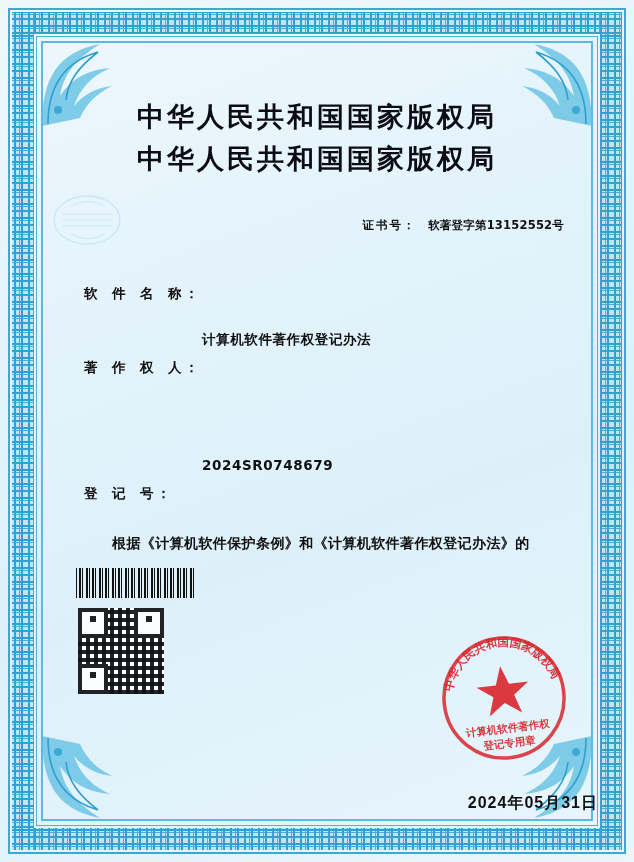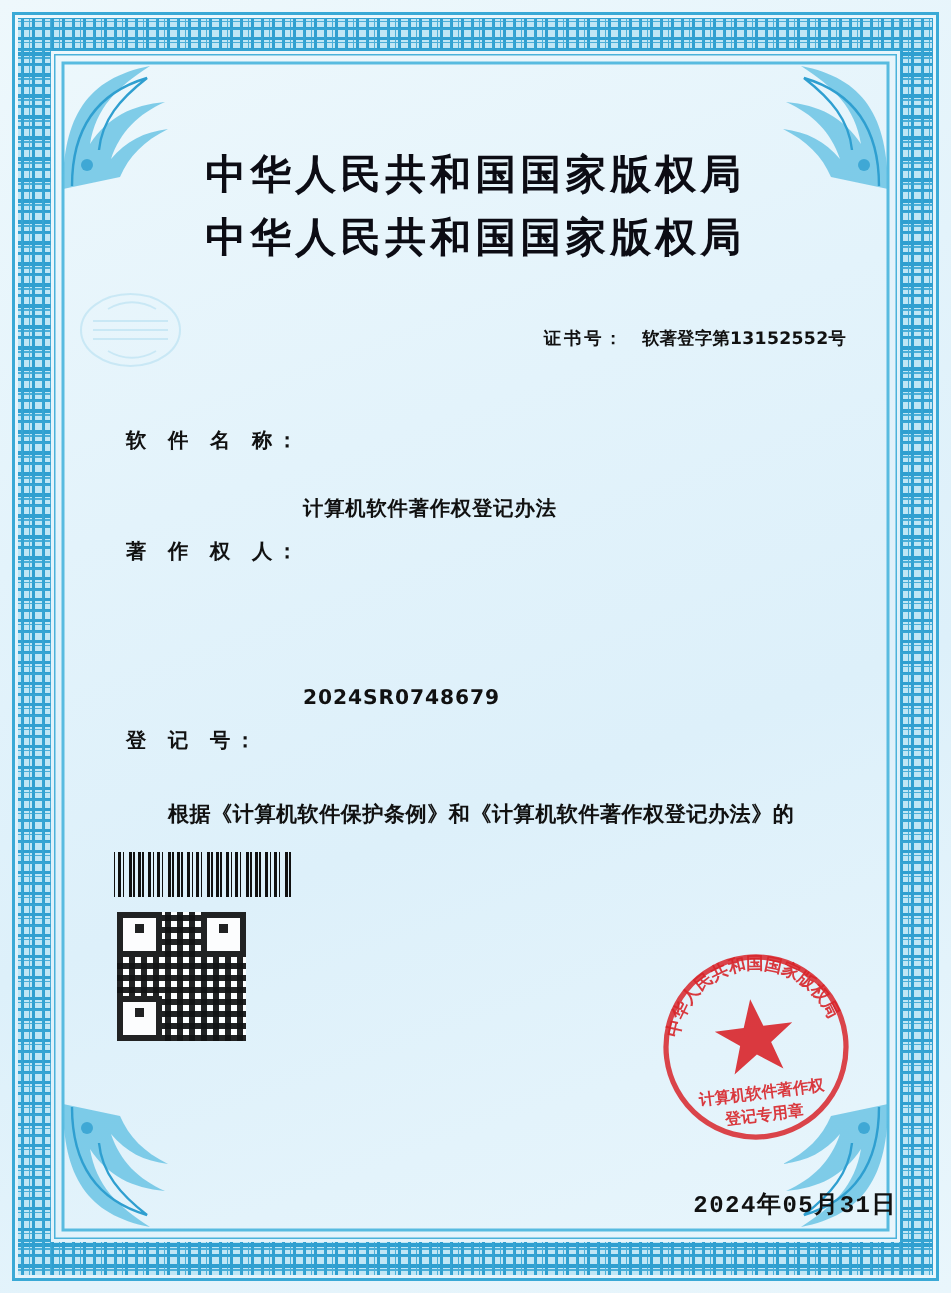--- a/index.html
+++ b/index.html
@@ -227,21 +227,21 @@
     width: 144px;
     height: 144px;
     transform: rotate(-7deg);
   }
   .seal svg { display: block; }
 
   .issue-date {
     position: absolute;
     right: 36px;
     bottom: 48px;
-    font-family: Liberation Mono, monospace;
+    font-family: Liberation Sans, sans-serif;
     font-weight: bold;
     font-size: 16px;
     color: #111;
     letter-spacing: 1px;
   }
 
   
   .watermark {
     position: absolute;
     left: 52px;

